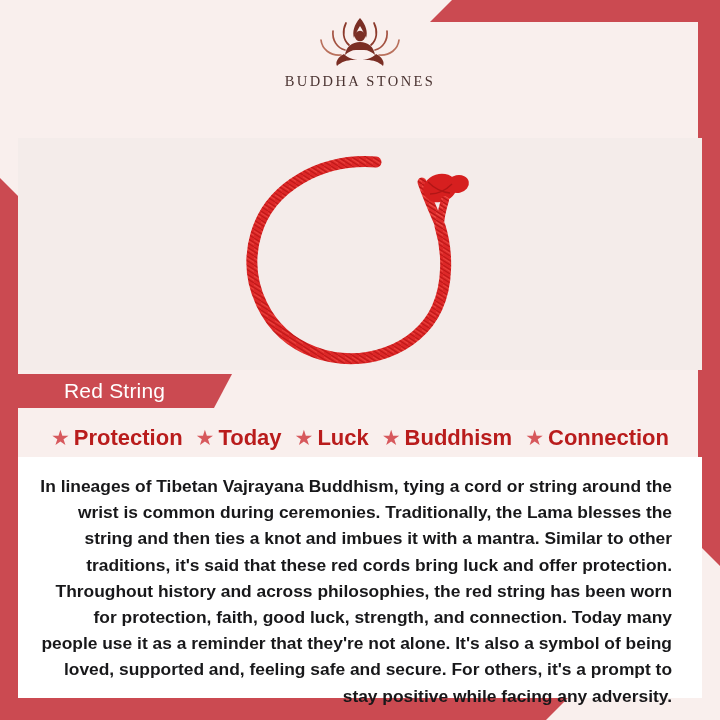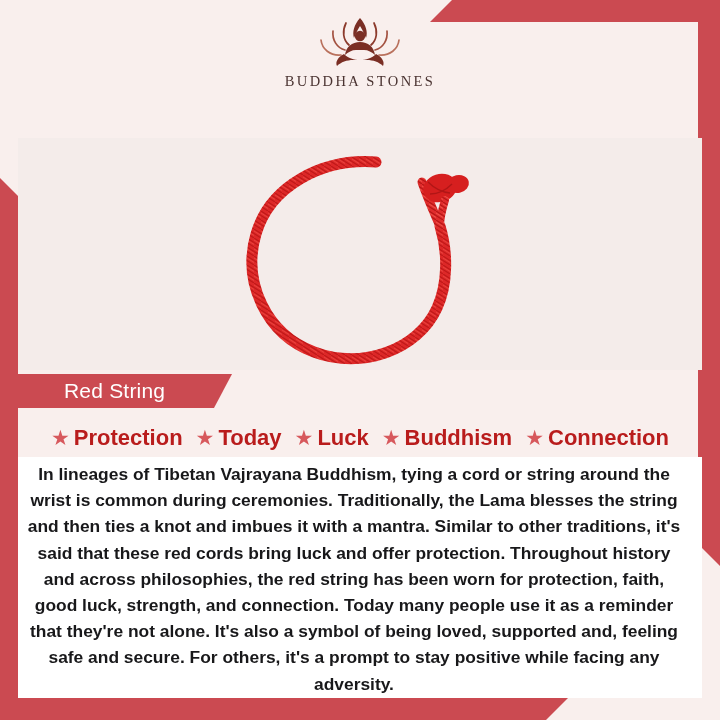--- a/index.html
+++ b/index.html
@@ -175,26 +175,26 @@
     position: absolute;
     top: 457px;
     left: 18px;
     width: 684px;
     height: 241px;
     background: #ffffff;
     box-sizing: border-box;
     padding: 4px 18px 0 6px;
   }
   .description-text {
-    margin: 0;
+    margin: 12px;
     font-size: 17.4px;
     line-height: 26.2px;
     color: #18181a;
     font-weight: bold;
-    text-align: center;
+    text-align: right;
   }
 </style>
 </head>
 <body>
 
 <div class="poster">
 
   <div class="bar-top-right"></div>
   <div class="bar-right"></div>
   <div class="bar-left"></div>

